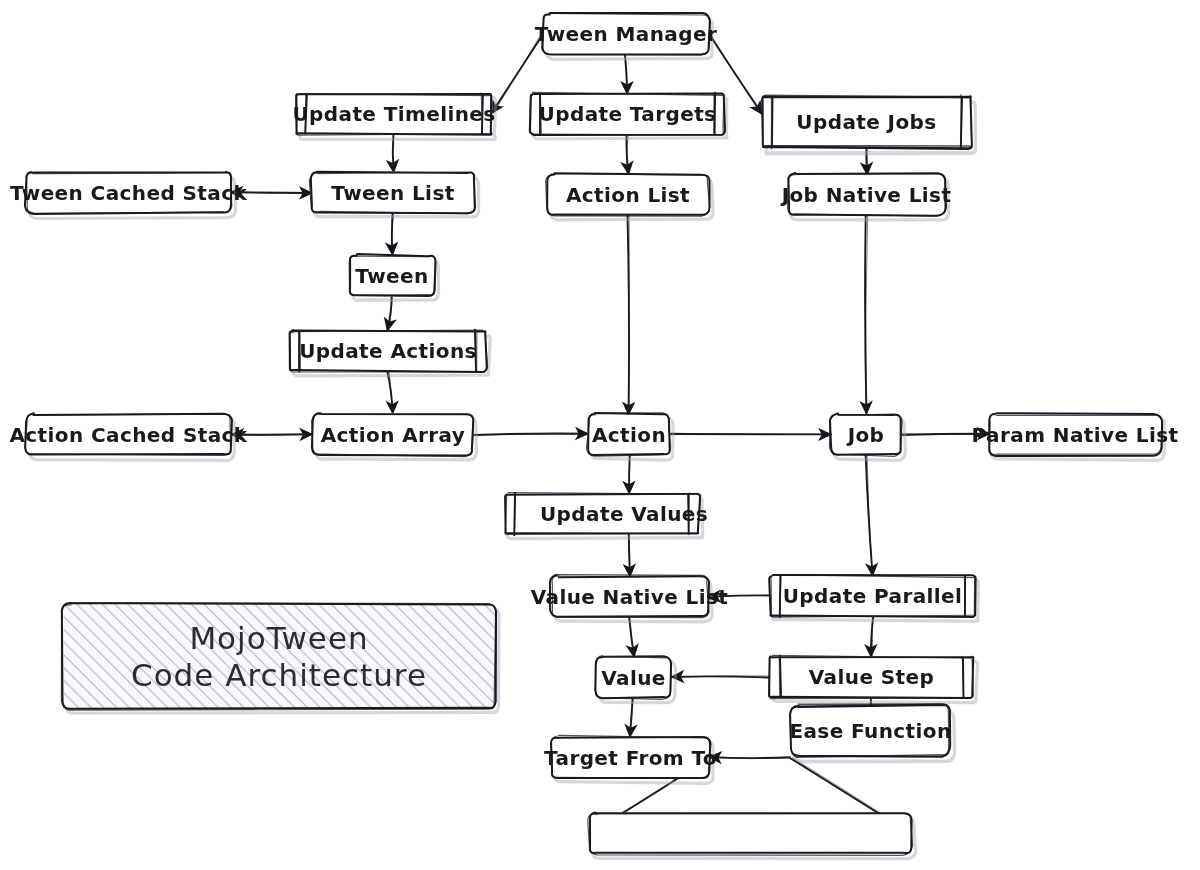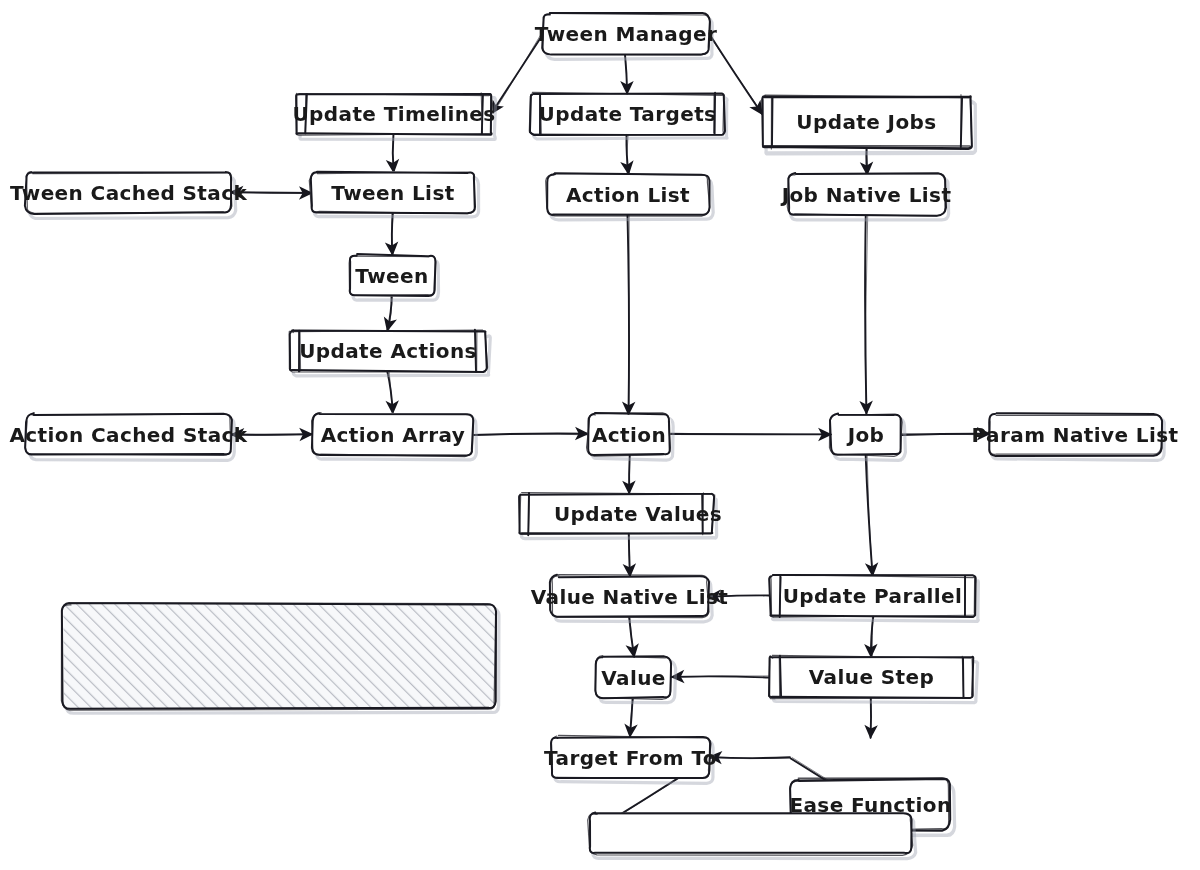--- a/index.html
+++ b/index.html
@@ -358,21 +358,21 @@
       <svg class="sketch" viewBox="0 0 188 57" preserveAspectRatio="none">
         <g transform="translate(8,8)">
           <path d="M 10.24064798398905 3.727079487045798 L 169.46237123113235 4.292825890049723 Q 176.2142393881801 4.719191322764005 175.2319776539374 11.740363121703437 L 175.09539470709646 37.9645406726117 Q 175.50485492740052 46.087378883970615 168.60141582549616 46.35053005313991 L 10.216871452758495 44.853162193555924 Q 3.5374211934755655 45.63717752496581 2.7511149408533773 39.547177101228 L 3.365279007454067 12.256636429744137 Q 3.3437572481873246 4.384274826331192 10.092818069827192 4.658394241965559" fill="none" stroke="#9aa0ad" stroke-width="3.2" opacity="0.42"></path>
           <path d="M 7.831196976653858 -0.9083049772811611 L 164.91098220400093 -1.1321619987171898 Q 172.10263895013492 -0.6180319404127225 171.40873277215692 6.893499565633713 L 172.11578273834465 34.995039177963065 Q 172.19594150585866 40.972612800920665 164.10367641463117 41.53638751587662 L 6.305278682944029 40.34262654806609 Q 0.15230355303376142 41.3521842580066 0.1472436911180819 34.386587715887735 L 1.1965707790090565 6.9265214925289715 Q -0.5717947768474905 -0.3787278698285706 5.937395906512345 0.16637756888120325" fill="#ffffff" stroke="none"></path>
           <path d="M 7.584326458808187 -0.7651894567372228 L 164.3537868263916 -0.08125290818570775 Q 171.36496937755726 0.32895070601671494 173.07324695693015 6.854146767153473 L 172.67964801875857 34.168268776577094 Q 171.70433696766585 41.05830410039905 164.5273744586517 41.77201328369417 L 6.685692024643389 42.11378421891191 Q -0.46754688251183685 40.74624573252455 0.26241788932234894 34.67646398631691 L 0.6299494751868535 7.508109951814688 Q -0.308399791525863 -0.035110072770672886 6.0209513665274494 0.053097510921348685" fill="none" stroke="#1a1a22" stroke-width="2.0" stroke-linecap="round" opacity="1"></path>
           <path d="M 7.183251095695073 1.3947501196967205 L 166.06064367422863 1.4055411353267455 Q 172.0671186261471 -0.26184133494358575 173.21503820555054 7.384545041101307 L 172.17329015819044 32.60900793089951 Q 170.98884720206672 40.53169378738463 164.41208338789272 40.17943778078977 L 7.378586150183615 40.005387258858136 Q 0.18975543436117256 41.61751222209889 0.4975074063043612 33.62807028355453 L -0.2485350363648194 8.30895579001352 Q -0.14114254433714904 -0.4457342002101867 7.525156141363623 -0.7432761903122422" fill="none" stroke="#1a1a22" stroke-width="1.2" stroke-linecap="round" opacity="0.75"></path>
         </g>
       </svg>
       <span class="lbl">Param Native List</span>
     </div>
-    <div class="node" style="left: 519px; top: 494px; width: 194px; height: 40px; padding-left: 44px;">
+    <div class="node" style="left: 505px; top: 494px; width: 194px; height: 40px; padding-left: 44px;">
       <svg class="sketch" viewBox="0 0 210 56" preserveAspectRatio="none">
         <g transform="translate(8,8)">
           <path d="M 6.102338314895675 5.508845044210947 L 195.69444570606316 4.748941326816073 Q 196.84451120379592 4.9289462905511945 197.09841308630928 5.439540100162635 L 197.64660346570733 41.98590707810871 Q 197.37634870556946 45.165464382816786 194.98484849961702 43.59083414091302 L 6.014558196866213 44.70054111545931 Q 3.883385429896128 44.614273949057925 2.6717927934470556 43.0589243658627 L 2.7276156427467315 5.851769233006877 Q 2.816914834993386 4.702900094819674 4.718698120312159 3.502171397303311" fill="none" stroke="#9aa0ad" stroke-width="3.2" opacity="0.42"></path>
           <path d="M 2.923280573879965 0.39782581403750267 L 191.42386722593747 -0.4426969524671775 Q 194.26897518204012 0.4397288137114275 194.33398380350974 1.5678224567174084 L 193.24647007009315 38.15460689130919 Q 194.02740968739027 40.47179498727983 191.80909452485344 38.90327978138965 L 2.8106837997262755 38.83926696779172 Q 0.6977554703400263 39.833838653822355 0.46442642289419955 37.38929061917089 L -1.1122306823321761 1.64460380116692 Q -0.3968119238302167 -0.15048947784606811 0.8868852615761036 -0.9295903443030968" fill="#ffffff" stroke="none"></path>
           <path d="M 2.917793704065398 0.712940598424962 L 192.55839042745455 -0.34539070089598684 Q 193.784542312857 -0.4339812468150543 195.1141888390827 2.5474392899067326 L 192.82612085343624 38.365887991323085 Q 194.22968618437167 39.292022991186016 191.296837011211 39.496292591419206 L 2.8538651475933685 39.28806276344138 Q 0.0741665128591315 39.760454445108984 0.6314970025008064 38.49031581957374 L 0.0957075125052163 2.844730187414554 Q 0.16378040354874934 0.6541620260915542 2.976655388892002 0.8352361688554455" fill="none" stroke="#1a1a22" stroke-width="2.0" stroke-linecap="round" opacity="1"></path>
           <path d="M 2.6538721572392956 -1.4149516581161654 L 192.18432689396866 0.18964569656627536 Q 194.44311605044786 0.8615678366839737 195.69262697854668 1.181210613661078 L 192.67800169008692 38.552447898244694 Q 193.29427706256243 39.66996886166277 191.47603669221328 39.0324280265404 L 2.276251561369864 40.41119225123487 Q -0.6127783439647305 39.81982114711768 0.37700948811928253 38.18199300853628 L 1.6361342445649831 2.629716397416646 Q 0.5871651656959044 1.012528325073667 1.2477919582965746 0.08165731513018594" fill="none" stroke="#1a1a22" stroke-width="1.2" stroke-linecap="round" opacity="0.75"></path>
           <path d="M 9.997682667289713 -0.938746452116755 L 9.263387078216013 41.2226579916769" stroke="#1a1a22" stroke-width="1.9" fill="none" stroke-linecap="round" opacity="1"></path>
           <path d="M 10.54125151710643 -0.6835103031636729 L 9.352691412182846 40.880397404302094" stroke="#1a1a22" stroke-width="1.1" fill="none" stroke-linecap="round" opacity="0.7"></path>
           <path d="M 183.1624233008653 -0.1104133242324057 L 183.68237953222467 39.088566589582975" stroke="#1a1a22" stroke-width="1.9" fill="none" stroke-linecap="round" opacity="1"></path>
           <path d="M 184.43326689672344 -1.1451173304324584 L 183.70388049520733 40.64446268176868" stroke="#1a1a22" stroke-width="1.1" fill="none" stroke-linecap="round" opacity="0.7"></path>
@@ -436,21 +436,21 @@
       <svg class="sketch" viewBox="0 0 175 57" preserveAspectRatio="none">
         <g transform="translate(8,8)">
           <path d="M 10.494901943763207 3.508827495672194 L 156.04214246354167 5.084862900611415 Q 161.86547157291577 3.9427769137186823 162.06496415173865 10.829031038530651 L 161.92491943865312 38.82945280146294 Q 162.58183664359237 46.01179414806506 155.59767904342044 46.36465635395826 L 10.518112850756436 44.614206981805246 Q 3.7076507429627936 45.518340988503 3.570045853252544 39.160597611340044 L 4.66823921313893 11.788673783041851 Q 3.772125168308674 5.047003098124174 10.08532905615183 5.50146675212377" fill="none" stroke="#9aa0ad" stroke-width="3.2" opacity="0.42"></path>
           <path d="M 6.997975540718984 0.9049335489538188 L 153.10085640060754 1.043947220893552 Q 159.52700798092735 0.06922966040169339 157.88982124332796 7.491115260911694 L 157.9992161751721 34.250660873134926 Q 158.33038501741848 41.655002523108855 150.82921133042743 41.838394514675436 L 7.821275235163641 39.90539121632715 Q -0.08882218808346531 40.4313071442355 0.03923614082822393 32.922126483974104 L -0.3790685888282343 6.30557308220564 Q -0.11053168745270545 0.4071885114196635 7.6687357911228835 1.020974637112103" fill="#ffffff" stroke="none"></path>
           <path d="M 6.6702822689294266 0.7696188935868531 L 152.10102186263586 0.028437710380385627 Q 158.46384813317277 0.10647627392154019 159.06421165525177 6.027404403792417 L 158.44822661906863 32.82396364213152 Q 158.52333398770696 40.736242809508106 151.53231744800337 41.074910450575366 L 8.164618016390417 41.07340698301485 Q 0.115199890525639 41.58820251525761 1.0364913950844161 35.03773193463577 L 0.14404449525477572 7.581332398290435 Q -0.5936654662497646 -0.5015587948735611 6.934927607111134 1.0353210936464934" fill="none" stroke="#1a1a22" stroke-width="2.0" stroke-linecap="round" opacity="1"></path>
           <path d="M 7.510481835440957 -1.6311910628952044 L 150.95204915360176 0.8538585674734127 Q 159.58107284620453 0.45952995369188954 159.98813018924005 6.689803696325889 L 157.4388175965002 33.04090319310357 Q 159.34695859257457 41.38734963482588 151.82061152529 41.39884848692401 L 6.087321806320605 40.29116769479177 Q -0.9930526971691533 41.771635409980846 1.491731859739745 32.63491261020997 L -0.362633388611783 6.433682442239338 Q 0.5504410178821725 0.7793130120073041 5.687228203000141 -0.9943524297766166" fill="none" stroke="#1a1a22" stroke-width="1.2" stroke-linecap="round" opacity="0.75"></path>
         </g>
       </svg>
       <span class="lbl">Target From To</span>
     </div>
-    <div class="node" style="left: 791px; top: 778px; width: 159px; height: 53px;">
+    <div class="node" style="left: 791px; top: 704px; width: 159px; height: 53px;">
       <svg class="sketch" viewBox="0 0 175 57" preserveAspectRatio="none">
         <g transform="translate(8,8)">
           <path d="M 9.565499353532447 4.924282193940265 L 155.06048135792858 4.521729755970524 Q 163.19348775929467 4.1362385560740895 162.93582534866212 12.665523530154267 L 163.61590652573662 38.85530929637854 Q 162.76684555099663 45.6181263736813 156.30534134004515 45.83807907176114 L 10.613523102418297 46.20332870572029 Q 3.5182524112324476 44.93366165168288 2.974979472474651 39.69100122563122 L 4.369098664293578 12.693877412003408 Q 3.726075287305785 3.9935426331560793 10.892420268800306 3.9498604777501245" fill="none" stroke="#9aa0ad" stroke-width="3.2" opacity="0.42"></path>
           <path d="M 8.186319447674938 0.3230426795422298 L 151.27787666343053 1.0797810326701873 Q 159.02514616047273 -0.46803491580674184 159.6091687926134 5.897471046493142 L 157.90121333603804 33.663285494252705 Q 159.27097426460637 41.44655956322633 151.10224704756507 41.188984943083014 L 7.253827954015614 41.11633291305803 Q -0.49296186436571265 40.99215528998159 -0.30644416767472593 33.170450973683245 L 0.39420898034898977 6.511822223994798 Q -0.5146210669514821 -0.5646548222772101 7.824191618908285 0.026377487753693706" fill="#ffffff" stroke="none"></path>
           <path d="M 7.830823899261106 0.9014202127705422 L 153.06360588179137 -0.7347187040069693 Q 159.66155346457919 -0.4442213629392075 158.90033662370422 6.524022484162833 L 159.22442150182297 33.035492515673624 Q 158.40494926935293 40.91836291342897 151.20577530879797 42.09463474857371 L 7.378714466830117 41.437849522399645 Q -0.6345842170317584 41.1451821378922 -0.09807071634478434 33.2592313768618 L -0.8866372345418843 7.337377978087114 Q -0.6261506652395011 0.15310139219886684 7.855877018932196 0.38040361478012236" fill="none" stroke="#1a1a22" stroke-width="2.0" stroke-linecap="round" opacity="1"></path>
           <path d="M 7.213736606535379 -1.2570240257107765 L 151.06927621996462 -1.3483506558688128 Q 158.19740153442015 -1.012664995190066 157.41025537937426 7.226115430298315 L 157.67418284433623 33.85023179722495 Q 158.05493489745768 41.82857229199659 150.82155332589593 40.438638693624476 L 5.676404357131759 42.68591917314842 Q 0.5203174502869684 39.999696683892836 -0.197359901711978 35.13699708117032 L -1.0658584114936451 5.979436070043331 Q 0.8679511293619644 0.955755845036244 6.933489990995028 0.8785533917036622" fill="none" stroke="#1a1a22" stroke-width="1.2" stroke-linecap="round" opacity="0.75"></path>
         </g>
       </svg>
       <span class="lbl">Ease Function</span>
     </div>
@@ -464,14 +464,15 @@
         </g>
       </svg>
     </div>
     <div class="node title-node" style="left: 63px; top: 604px; width: 432px; height: 105px;"><svg class="sketch" viewBox="0 0 448 121" preserveAspectRatio="none">
         <g transform="translate(8,8)">
           <path d="M 10.014844894742055 3.6909587861927964 L 427.82956054235325 3.465142679291378 Q 435.8080006365795 4.626904278195885 435.91615610197937 11.103558063881266 L 435.62275476517283 101.38492174152515 Q 435.47679056676884 109.58358570136296 428.14187831917866 108.31602001190932 L 11.058792749866281 109.2691457752926 Q 2.9988411332195817 109.32843788649349 3.498875332436932 102.08255186117373 L 2.7062232019408716 11.105735373872209 Q 3.3138394167524945 4.8339733891626695 11.406221009281566 4.899197388439997" fill="none" stroke="#9aa0ad" stroke-width="3.2" opacity="0.42"></path>
           <path d="M 6.885966492204911 -0.45073242152609505 L 426.04517974958065 -0.9261749266303028 Q 431.5116055728084 0.38196639112288433 432.1258043295358 7.448525429539627 L 430.8200471878145 97.36240336027109 Q 432.2456292347636 104.72314556142462 425.66406803217905 105.26887836524699 L 7.745939064932028 104.39360218075737 Q 0.01559474979322159 104.76079296134449 1.0088144312653757 98.74232959837761 L 0.42634220199023476 8.047387887093885 Q -0.19103885626003092 0.17788616222231005 6.842464638241783 -1.0624540328338994" fill="url(#hatchPat)" stroke="none"></path>
           <path d="M 6.185395312488729 -1.1151759624086208 L 424.78096573398494 0.5709208496710849 Q 432.2342376141223 -0.27392194727152674 433.02761449917574 7.67879285899866 L 432.736726284929 97.41611814527592 Q 431.82990640665867 105.14842958490757 425.31379385065 103.80163908004837 L 7.6203239132744836 104.80106477784042 Q -0.32097055416599407 105.07668851889515 -0.4868422504918846 97.10564394011425 L -1.099103379202589 6.567093611120756 Q -0.10818778009535171 -0.17230845425851102 6.203194952198861 -0.9486846684239267" fill="none" stroke="#1a1a22" stroke-width="2.0" stroke-linecap="round" opacity="1"></path>
           <path d="M 6.953672886664827 -1.2719504354391016 L 424.3886232440773 -0.358775734276872 Q 431.7601289037523 -0.18511998614534736 432.6423617135465 6.699245429690576 L 431.14112327138014 98.76005609150047 Q 432.93706230731544 105.55181234909772 424.00150802168133 105.15468929496346 L 6.677445746109563 106.18450122013898 Q 0.2773435312590299 105.61982663230962 -1.5865946292349111 96.94589734703577 L -1.472856295003023 5.653245157167896 Q -0.07458422139966125 0.283214793812118 7.985899759589648 0.9688426268607578" fill="none" stroke="#1a1a22" stroke-width="1.2" stroke-linecap="round" opacity="0.75"></path>
         </g>
-      </svg></div>
+      </svg><span class="lbl">MojoTween
+Code Architecture</span></div>
   </div>
 
 </body></html>

